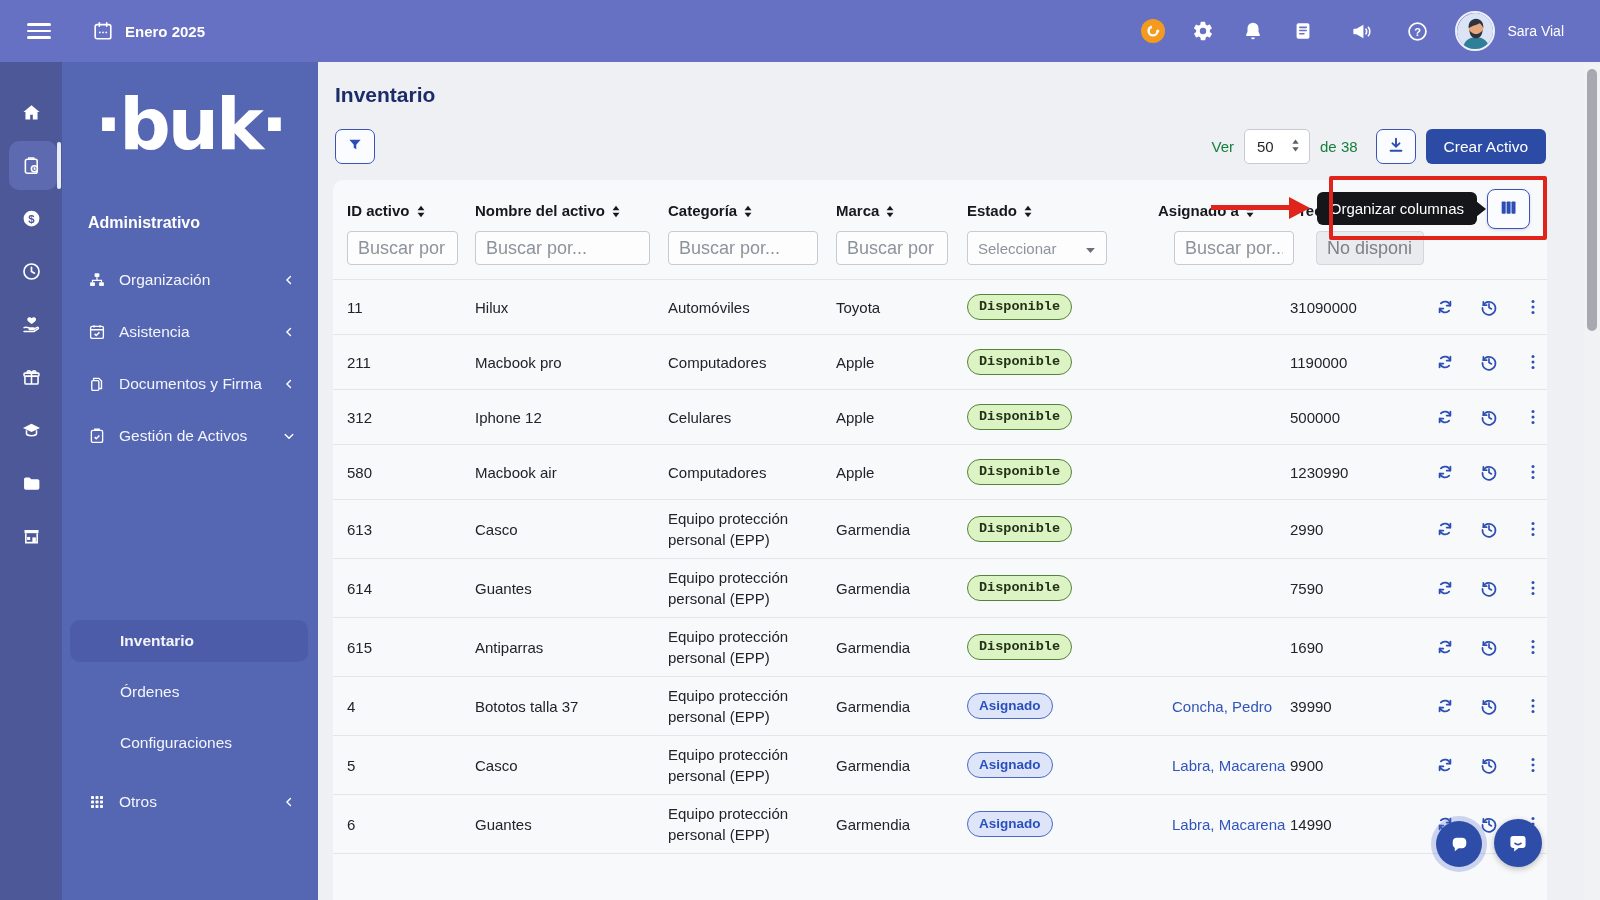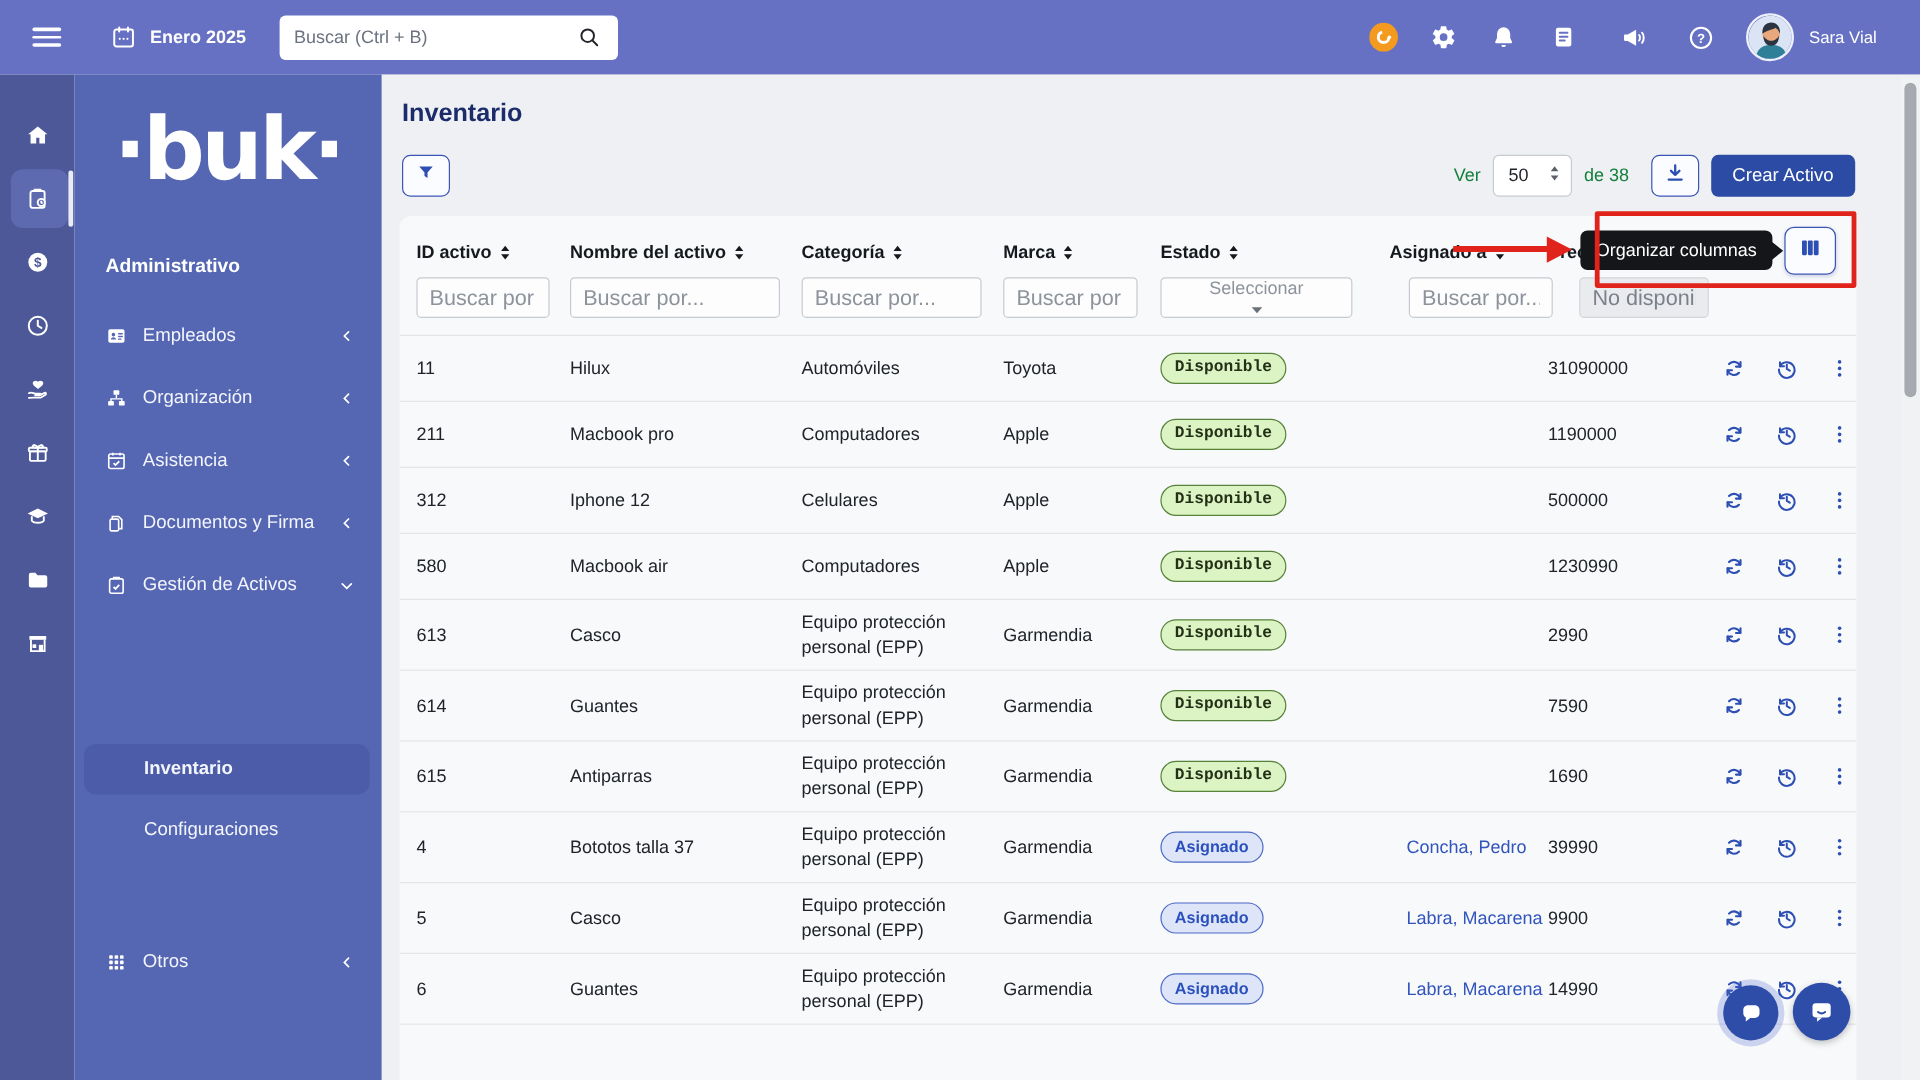--- a/index.html
+++ b/index.html
@@ -71,22 +71,22 @@
   .grid-row { display:grid; grid-template-columns:128px 193px 168px 131px 191px 132px 133px 1fr; padding-left:14px; }
   .thead { padding-top:22px; }
   .th { font-size:15px; font-weight:bold; color:#15181d; display:flex; align-items:center; gap:6px; cursor:pointer; }
   .th .sort { width:10px; height:13px; color:#15181d; }
   .tfilters { padding-top:12px; padding-bottom:14px; }
   .fin { height:34px; border:1px solid #c7cad0; border-radius:4px; background:#fdfdfe; font-size:18px;
     color:#1f2328; padding:0 10px; outline:none; font-family:inherit; }
   .fin::placeholder { color:#8d939b; }
   .fin:disabled { background:#e9ebee; border-color:#d4d6da; }
   .fin:disabled::placeholder { color:#7b818a; }
-  .fsel { width:160px; height:34px; border:1px solid #c7cad0; border-radius:4px; background:#fdfdfe;
-    display:flex; align-items:center; justify-content:space-between; padding:0 10px; font-size:15px; color:#8d939b; cursor:pointer;flex-direction:column; }
+  .fsel { width:140px; height:34px; border:1px solid #c7cad0; border-radius:4px; background:#fdfdfe;
+    display:flex; align-items:center; justify-content:space-between; padding:0 10px; font-size:15px; color:#8d939b; cursor:pointer; }
   .tbody { border-top:1px solid #e3e5e9; }
   .trow { border-bottom:1px solid #e3e5e9; align-items:center; min-height:55px; padding-top:8px; padding-bottom:8px; }
   .td { font-size:15px; color:#20242a; padding-right:14px; line-height:1.4; }
   .badge { display:inline-block; padding:3px 11px; border-radius:13px; font-size:13.5px; font-weight:bold; }
   .badge-green { background:#dcf3c3; border:1px solid #56823a; color:#233018;font-family:Liberation Mono, monospace; }
   .badge-blue  { background:#dee5f9; border:1px solid #4b69c5; color:#2b50bd; }
   .c-assigned { color:#3154bd; text-decoration:none; cursor:pointer; padding-left:14px; }
   .td-actions { display:flex; align-items:center; gap:24px; padding-left:12px; color:#2d4fb3; }
   .act { width:20px; height:20px; cursor:pointer; color:#2d4fb3; }
 
@@ -126,29 +126,20 @@
       <span class="tb-ic">
         <svg viewBox="0 0 24 24" width="22" height="22" fill="none" stroke="#fff" stroke-width="1.8" stroke-linecap="round">
           <rect x="3.5" y="5" width="17" height="15.5" rx="2"></rect>
             <path d="M8 3.2v3.6M16 3.2v3.6"></path>
           <circle cx="8.5" cy="13.5" r="1" fill="#fff" stroke="none"></circle>
             <circle cx="12" cy="13.5" r="1" fill="#fff" stroke="none"></circle>
             <circle cx="15.5" cy="13.5" r="1" fill="#fff" stroke="none"></circle>
         </svg>
         </span>
       <span class="lbl">Enero 2025</span>
-    </div>
-    <div class="searchbox">
-      <input placeholder="Buscar (Ctrl + B)" style="">
-      <span class="tb-ic">
-        <svg viewBox="0 0 24 24" width="20" height="20" fill="none" stroke="#23262b" stroke-width="2" stroke-linecap="round">
-          <circle cx="10.5" cy="10.5" r="6.3"></circle>
-            <path d="M15.3 15.3 20 20"></path>
-        </svg>
-        </span>
     </div>
   </div>
   <div class="tb-right">
     <span class="tb-ic">
       <svg viewBox="0 0 24 24" width="26" height="26">
           <circle cx="12" cy="12" r="12" fill="#f49a1f"></circle>
         <circle cx="12" cy="12" r="4.4" stroke="#fff" stroke-width="2.4" fill="none" stroke-dasharray="19 9"></circle>
         <circle cx="16.8" cy="12" r="1.5" fill="#fff"></circle>
         </svg>
       </span>
@@ -256,34 +247,20 @@
     </div>
 </div>
 
 <div class="sidenav">
   <div class="logo">·buk·</div>
   <div class="sectionlabel">Administrativo</div>
 
   <div class="navlist">
     <div class="nav-item">
       <span class="nicon">
-        <svg viewBox="0 0 24 24">
-            <rect x="3" y="4.5" width="18" height="15" rx="2" fill="#fff"></rect>
-          <circle cx="8.7" cy="10.5" r="2" fill="#5566b2"></circle>
-            <path d="M5.7 16c.5-1.8 1.6-2.6 3-2.6s2.5.8 3 2.6z" fill="#5566b2"></path>
-          <path d="M14.5 9.5h4M14.5 12.5h4M14.5 15.5h2.5" stroke="#5566b2" stroke-width="1.5" stroke-linecap="round"></path>
-          </svg></span>
-      <span class="nlabel">Empleados</span>
-      <span class="chev">
-        <svg viewBox="0 0 24 24" fill="none" stroke="#fff" stroke-width="2.4" stroke-linecap="round">
-            <path d="M14.5 6 8.5 12l6 6"></path>
-          </svg></span>
-    </div>
-    <div class="nav-item">
-      <span class="nicon">
         <svg viewBox="0 0 24 24" fill="#fff">
             <rect x="8.8" y="3" width="6.4" height="5" rx="1"></rect>
           <rect x="2.8" y="15" width="6.4" height="5" rx="1"></rect>
             <rect x="14.8" y="15" width="6.4" height="5" rx="1"></rect>
           <path d="M12 8v3.5M6 15v-2.5h12V15" fill="none" stroke="#fff" stroke-width="1.6"></path>
           </svg></span>
       <span class="nlabel">Organización</span>
       <span class="chev">
         <svg viewBox="0 0 24 24" fill="none" stroke="#fff" stroke-width="2.4" stroke-linecap="round">
             <path d="M14.5 6 8.5 12l6 6"></path>
@@ -325,20 +302,23 @@
       <span class="chev">
         <svg viewBox="0 0 24 24" fill="none" stroke="#fff" stroke-width="2.4" stroke-linecap="round">
             <path d="M5.5 9.5 12 16l6.5-6.5"></path>
           </svg></span>
     </div>
   </div>
 
   <div class="subnav">
     <div class="sub-item active">
       <span>Inventario</span>
+      </div>
+    <div class="sub-item">
+      <span>Órdenes</span>
       </div>
     <div class="sub-item">
       <span>Configuraciones</span>
       </div>
   </div>
 
   <div class="otros">
     <div class="nav-item">
       <span class="nicon">
         <svg viewBox="0 0 24 24" fill="#fff">

